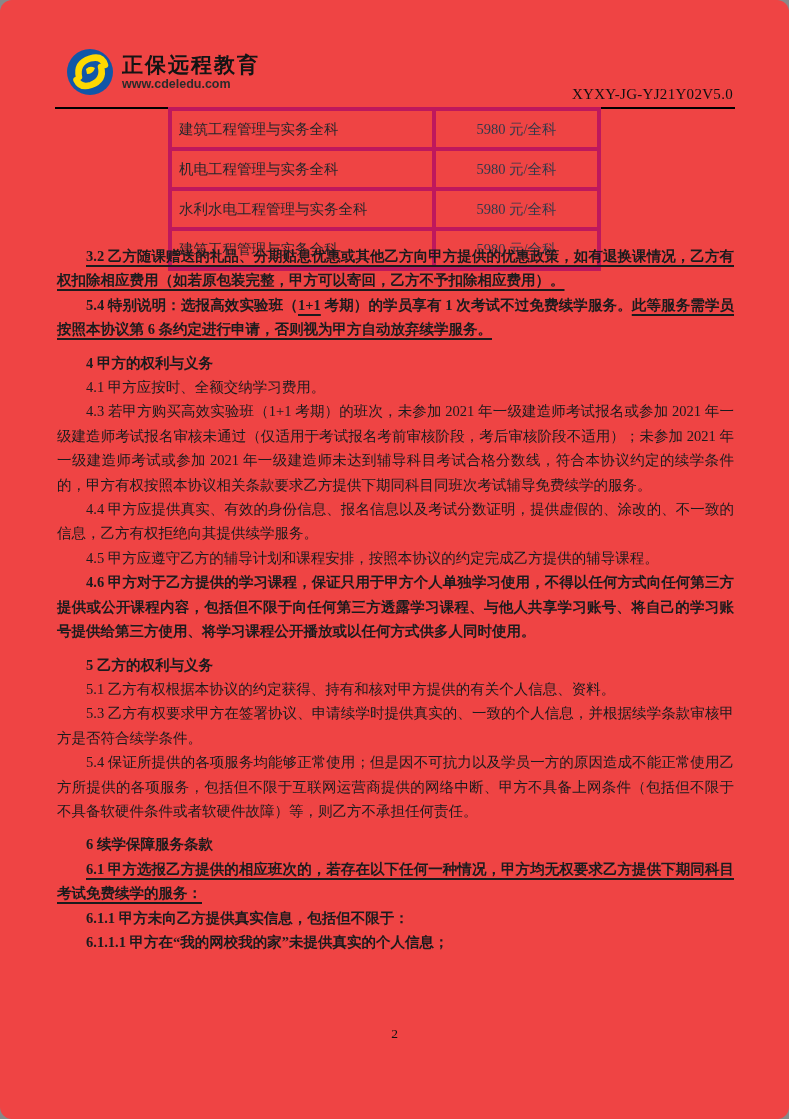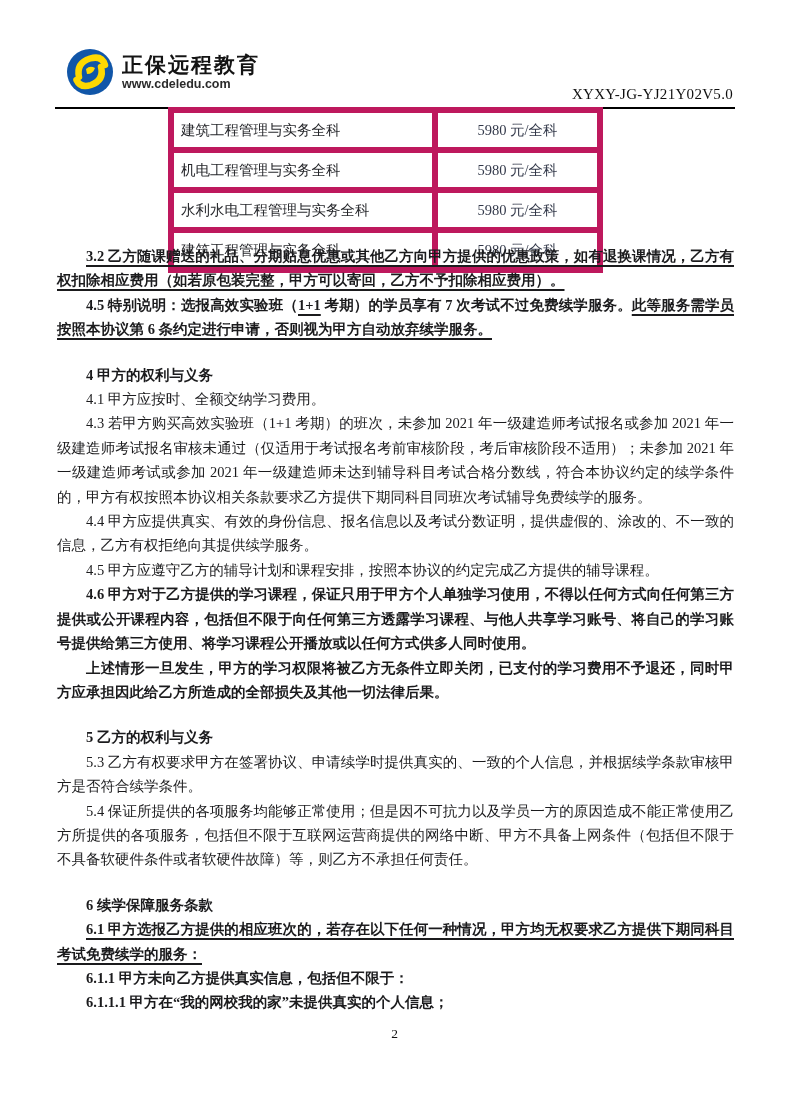--- a/index.html
+++ b/index.html
@@ -2,24 +2,25 @@
 <html><head>
 <meta charset="utf-8">
 <style>
   * { margin: 0; padding: 0; box-sizing: border-box; }
   html, body { background: #888; }
   .page {
     position: relative;
     width: 789px;
     height: 1119px;
     margin: 0 auto;
-    background: #ffffff;
+    background: #ef4444;
     font-family: "Liberation Serif", "DejaVu Serif", serif;
     color: #1c1c1e;
     overflow: hidden;
+    border-radius: 12px;
   }
   
   .logo {
     position: absolute;
     left: 66px;
     top: 48px;
     display: flex;
     align-items: center;
     gap: 8px;
   }
@@ -59,21 +60,21 @@
   
   .price-table {
     position: absolute;
     left: 168px;
     top: 107px;
     width: 429px;
     border-collapse: collapse;
     table-layout: fixed;
   }
   .price-table td {
-    border: 6px solid #be185d;
+    border: 4px solid #be185d;
     height: 40px;
     font-size: 14.5px;
     color: #26272b;
     vertical-align: middle;
     white-space: nowrap;
     overflow: hidden;
   }
   .price-table td.course { width: 264px; padding-left: 7px; text-align: left; }
   .price-table td.price  { width: 165px; text-align: center; color: #33394a; margin-left: 48px; }
   
@@ -81,21 +82,21 @@
     position: absolute;
     left: 57px;
     top: 244px;
     width: 677px;
     font-size: 14.5px;
     line-height: 24.4px;
     text-align: justify;
     color: #1b1b1d;
   }
   .para { text-indent: 2em; }
-  .para.heading { margin-top: 21px; }
+  .para.heading { margin-top: 9px; }
   .seg-b { font-weight: bold; }
   .seg-u {
     text-decoration: underline;
     text-decoration-thickness: 1.5px;
     text-underline-offset: 4px;
   }
   
   .page-number {
     position: absolute;
     left: 0; right: 0;
@@ -142,29 +143,29 @@
         </tr>
         <tr>
           <td class="course">建筑工程管理与实务全科</td>
           <td class="price">5980 元/全科</td>
         </tr>
       </tbody>
   </table>
 
   <div class="content" id="content">
       <p class="para"><span class="seg-b seg-u">3.2 乙方随课赠送的礼品、分期贴息优惠或其他乙方向甲方提供的优惠政策，如有退换课情况，乙方有权扣除相应费用（如若原包装完整，甲方可以寄回，乙方不予扣除相应费用）。</span></p>
-      <p class="para"><span class="seg-b ">4.5 特别说明：选报高效实验班（</span><span class="seg-b seg-u">1+1</span><span class="seg-b "> 考期）的学员享有 7 次考试不过免费续学服务。</span><span class="seg-b seg-u">此等服务需学员按照本协议第 6 条约定进行申请，否则视为甲方自动放弃续学服务。</span></p>
+      <p class="para"><span class="seg-b ">5.4 特别说明：选报高效实验班（</span><span class="seg-b seg-u">1+1</span><span class="seg-b "> 考期）的学员享有 1 次考试不过免费续学服务。</span><span class="seg-b seg-u">此等服务需学员按照本协议第 6 条约定进行申请，否则视为甲方自动放弃续学服务。</span></p>
       <p class="para heading"><span class="seg-b ">4 甲方的权利与义务</span></p>
       <p class="para"><span class="">4.1 甲方应按时、全额交纳学习费用。</span></p>
       <p class="para"><span class="">4.3 若甲方购买高效实验班（1+1 考期）的班次，未参加 2021 年一级建造师考试报名或参加 2021 年一级建造师考试报名审核未通过（仅适用于考试报名考前审核阶段，考后审核阶段不适用）；未参加 2021 年一级建造师考试或参加 2021 年一级建造师未达到辅导科目考试合格分数线，符合本协议约定的续学条件的，甲方有权按照本协议相关条款要求乙方提供下期同科目同班次考试辅导免费续学的服务。</span></p>
       <p class="para"><span class="">4.4 甲方应提供真实、有效的身份信息、报名信息以及考试分数证明，提供虚假的、涂改的、不一致的信息，乙方有权拒绝向其提供续学服务。</span></p>
       <p class="para"><span class="">4.5 甲方应遵守乙方的辅导计划和课程安排，按照本协议的约定完成乙方提供的辅导课程。</span></p>
       <p class="para"><span class="seg-b ">4.6 甲方对于乙方提供的学习课程，保证只用于甲方个人单独学习使用，不得以任何方式向任何第三方提供或公开课程内容，包括但不限于向任何第三方透露学习课程、与他人共享学习账号、将自己的学习账号提供给第三方使用、将学习课程公开播放或以任何方式供多人同时使用。</span></p>
-      <p class="para"><span class="seg-b ">上述情形一旦发生，甲方的学习权限将被乙方无条件立即关闭，已支付的学习费用不予退还，同时甲方应承担因此给乙方所造成的全部损失及其他一切法律后果。</span></p>
       <p class="para heading"><span class="seg-b ">5 乙方的权利与义务</span></p>
+      <p class="para"><span class="">5.1 乙方有权根据本协议的约定获得、持有和核对甲方提供的有关个人信息、资料。</span></p>
       <p class="para"><span class="">5.3 乙方有权要求甲方在签署协议、申请续学时提供真实的、一致的个人信息，并根据续学条款审核甲方是否符合续学条件。</span></p>
       <p class="para"><span class="">5.4 保证所提供的各项服务均能够正常使用；但是因不可抗力以及学员一方的原因造成不能正常使用乙方所提供的各项服务，包括但不限于互联网运营商提供的网络中断、甲方不具备上网条件（包括但不限于不具备软硬件条件或者软硬件故障）等，则乙方不承担任何责任。</span></p>
       <p class="para heading"><span class="seg-b ">6 续学保障服务条款</span></p>
       <p class="para"><span class="seg-b seg-u">6.1 甲方选报乙方提供的相应班次的，若存在以下任何一种情况，甲方均无权要求乙方提供下期同科目考试免费续学的服务：</span></p>
       <p class="para"><span class="seg-b ">6.1.1 甲方未向乙方提供真实信息，包括但不限于：</span></p>
       <p class="para"><span class="seg-b ">6.1.1.1 甲方在“我的网校我的家”未提供真实的个人信息；</span></p>
     </div>
 
   <div class="page-number">2</div>
 

